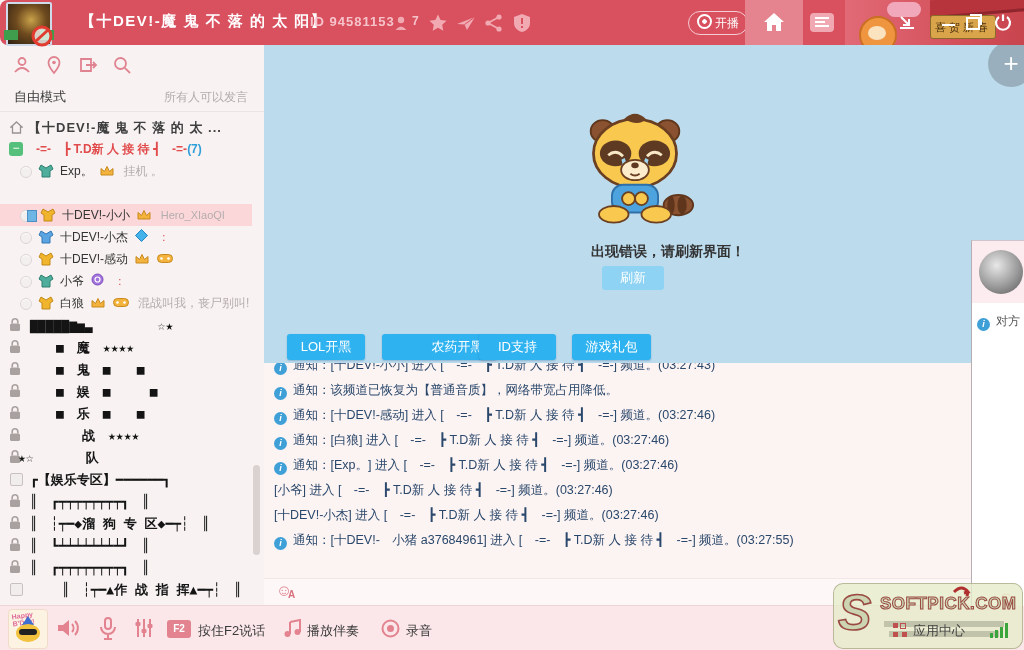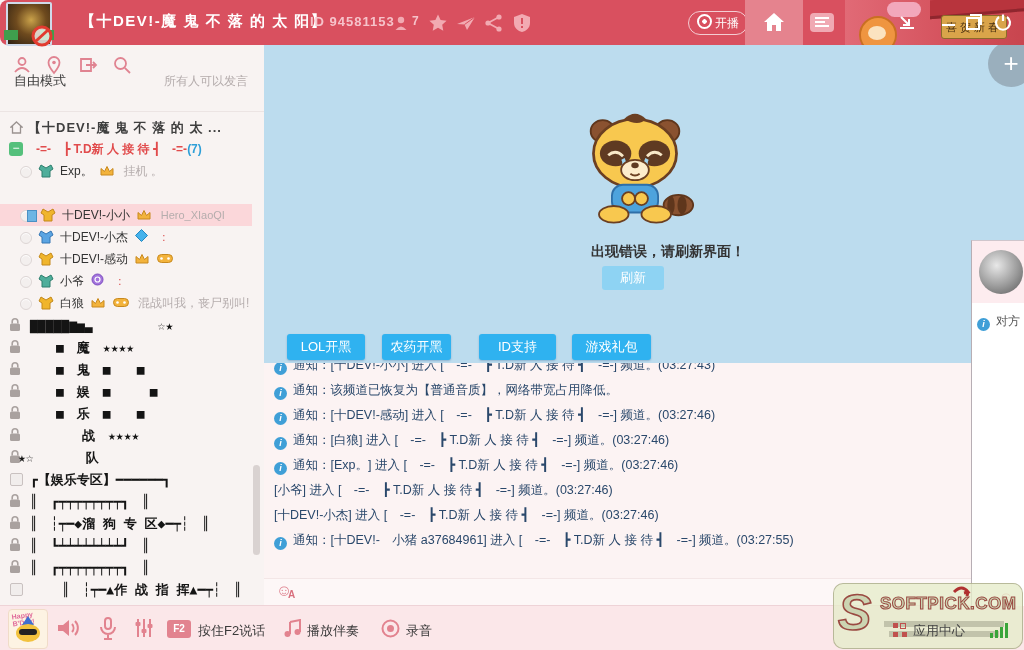--- a/index.html
+++ b/index.html
@@ -21,32 +21,32 @@
      color:#fff;font-size:12px;text-align:center;line-height:22px;cursor:pointer;}
   #broadcast-btn .dot{display:inline-block;width:11px;height:11px;border:2px solid #fff;border-radius:50%;
      vertical-align:-2px;margin-right:3px;background:radial-gradient(circle,#fff 0 2px,transparent 2.5px);}
   #home-tab{left:745px;top:0;width:58px;height:45px;background:#e5838e;text-align:center;}
   #festive{left:845px;top:0;width:179px;height:45px;overflow:hidden;
      background:linear-gradient(90deg,#e16a76,#d4515c 60%,#c8454e);}
   #monkey{left:14px;top:16px;width:34px;height:34px;border-radius:50%;background:#ef9540;border:2px solid #c96f22;}
   #monkey:after{content:"";position:absolute;left:7px;top:8px;width:18px;height:14px;border-radius:50%;background:#fbe3c0;}
   #cloud{left:42px;top:2px;width:34px;height:15px;border-radius:8px;background:#f2a8bb;}
   #roof{right:-6px;top:-4px;width:100px;height:16px;background:#b8343d;border-bottom:3px solid #8f262e;transform:skewY(-5deg);}
-  #banner{left:96px;top:15px;width:64px;height:22px;background:#d9a44a;border:1px solid #8a6a2a;border-radius:3px;
+  #banner{left:85px;top:15px;width:64px;height:22px;background:#d9a44a;border:1px solid #8a6a2a;border-radius:3px;
      color:#4a3010;font-size:11px;text-align:center;line-height:22px;letter-spacing:3px;overflow:hidden;}
   #list-btn{left:810px;top:13px;width:24px;height:19px;background:#f0a9b3;border-radius:4px;}
   #list-btn i{position:absolute;left:5px;width:14px;height:2px;background:#fff;}
   #min-btn{left:942px;top:24px;width:13px;height:2px;background:#fff;}
   #restore-btn{left:966px;top:17px;width:10px;height:9px;border:2px solid #fff;}
   #restore-btn:after{content:"";position:absolute;left:2px;top:-5px;width:10px;height:9px;border-top:2px solid #fff;border-right:2px solid #fff;}
 
   
   #sidebar{left:0;top:45px;width:264px;height:560px;background:#f8f3f2;border-right:1px solid #e3dbda;overflow:hidden;}
   .sb-ic{top:10px;width:20px;height:20px;cursor:pointer;}
-  #mode-row{left:0;top:22px;width:264px;height:28px;}
+  #mode-row{left:0;top:38px;width:264px;height:28px;}
   #mode-label{position:absolute;left:14px;top:5px;font-size:13px;color:#3a3a3a;}
   #mode-hint{position:absolute;right:16px;top:6px;font-size:12px;color:#b3abab;}
   #sb-divider{left:0;top:66px;width:264px;height:1px;background:#ece4e3;}
   .trow{left:0;width:252px;height:22px;font-size:12px;color:#333;cursor:pointer;}
   .trow .txt{position:absolute;top:3px;white-space:nowrap;}
   .radio{position:absolute;left:20px;top:6px;width:10px;height:10px;border-radius:50%;
      background:#f3efee;border:1px solid #ddd6d5;box-shadow:inset 0 1px 1px #fff;}
   .crown,.pad{margin-left:4px;vertical-align:-1px;}
   .note{color:#b5adad;margin-left:6px;}
   .art{font-family:"DejaVu Sans Mono","Liberation Mono",monospace;font-size:13px;color:#141414;font-weight:bold;letter-spacing:0px;}
@@ -397,21 +397,21 @@
     <rect x="40" y="78" width="50" height="30" rx="12" fill="#4da3dd" stroke="#2e6fa8" stroke-width="2"></rect>
     <circle cx="58" cy="93" r="7" fill="#f8c84f" stroke="#6b3f22" stroke-width="2"></circle>
     <circle cx="72" cy="93" r="7" fill="#f8c84f" stroke="#6b3f22" stroke-width="2"></circle>
     <ellipse cx="42" cy="110" rx="16" ry="9" fill="#f8c84f" stroke="#6b3f22" stroke-width="2"></ellipse>
     <ellipse cx="88" cy="110" rx="16" ry="9" fill="#f8c84f" stroke="#6b3f22" stroke-width="2"></ellipse>
   </svg>
   <div id="err-text" class="a nowrap">出现错误，请刷新界面！</div>
   <div id="refresh-btn" class="a">刷新</div>
 
   <div class="gamebtn a" style="left:287px;width:78px;">LOL开黑</div>
-  <div class="gamebtn a" style="left:382px;width:69px;">农药开黑</div>
+  <div class="gamebtn a" style="left:382px;width:79px;padding-left:36px;">农药开黑</div>
   <div class="gamebtn a" style="left:479px;width:77px;">ID支持</div>
   <div class="gamebtn a" style="left:572px;width:79px;">游戏礼包</div>
 
   <div id="chatlog" class="a">
     <div class="inner">
       <div class="msg"><span class="info-ic">i</span><span>通知：[十DEV!-小小] 进入 [　-=-　┣ T.D新 人 接 待 ┫　-=-] 频道。(03:27:43)</span></div>
       <div class="msg"><span class="info-ic">i</span><span>通知：该频道已恢复为【普通音质】，网络带宽占用降低。</span></div>
       <div class="msg"><span class="info-ic">i</span><span>通知：[十DEV!-感动] 进入 [　-=-　┣ T.D新 人 接 待 ┫　-=-] 频道。(03:27:46)</span></div>
       <div class="msg"><span class="info-ic">i</span><span>通知：[白狼] 进入 [　-=-　┣ T.D新 人 接 待 ┫　-=-] 频道。(03:27:46)</span></div>
       <div class="msg"><span class="info-ic">i</span><span>通知：[Exp。] 进入 [　-=-　┣ T.D新 人 接 待 ┫　-=-] 频道。(03:27:46)</span></div>

